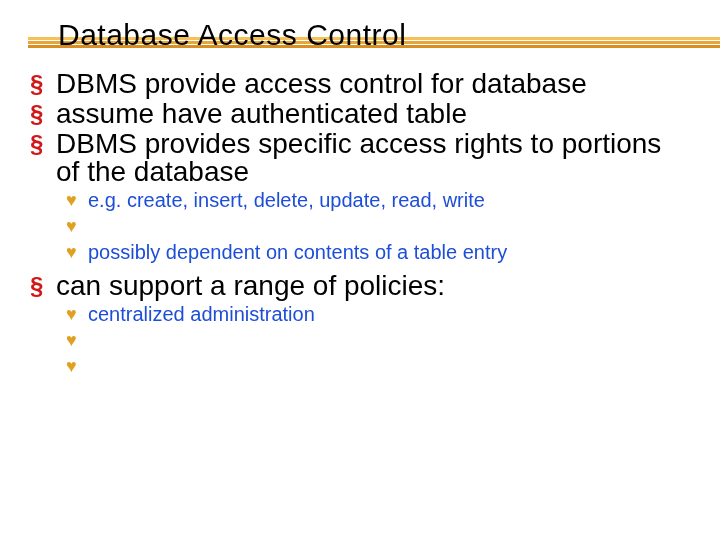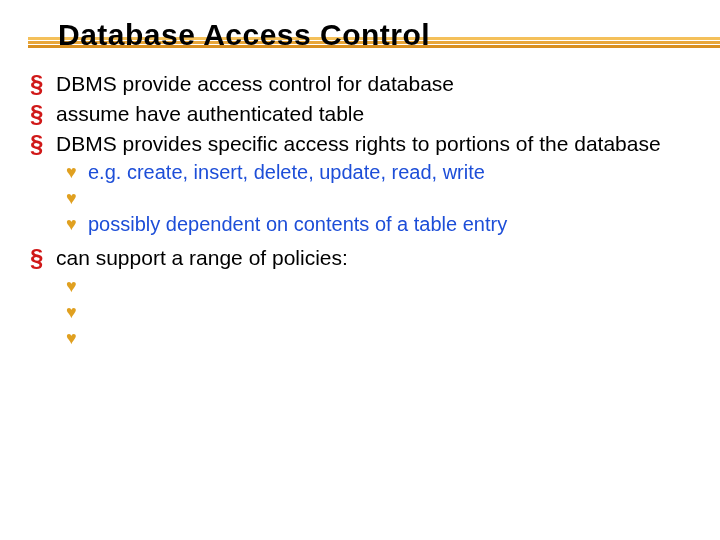--- a/index.html
+++ b/index.html
@@ -1,29 +1,29 @@
 <!DOCTYPE html>
 <html><head>
 <meta charset="utf-8">
 <style>
   * { margin: 0; padding: 0; box-sizing: border-box; }
   html, body { width: 720px; height: 540px; background: #ffffff; font-family: Arial, Helvetica, sans-serif; overflow: hidden; }
   .slide { width: 720px; height: 540px; position: relative; padding: 18px 28px 20px 28px; }
   .title-block { position: relative; margin-left: 30px; margin-bottom: 18px; }
-  .title { font-family: "Arial Black", Arial, sans-serif; font-weight: 700; font-size: 30px; color: #000; letter-spacing: 0.5px; position: relative; z-index: 2; }
+  .title { font-family: "Arial Black", Arial, sans-serif; font-weight: 400; font-size: 30px; color: #000; letter-spacing: 0.5px; position: relative; z-index: 2; }
   .underline { position: absolute; left: -30px; right: -28px; bottom: 3px; height: 12px; z-index: 1; }
   .underline .bar { position: absolute; left: 0; right: 0; height: 3px; }
   .underline .b1 { top: 0; background: #f4c05a; }
   .underline .b2 { top: 4px; background: #e8a63a; }
   .underline .b3 { top: 8px; background: #d98f1f; }
 
   .content { padding-left: 2px; }
   .lvl1 { display: flex; align-items: flex-start; margin: 2px 0 2px 0; }
   .lvl1 .bullet { color: #d01818; font-size: 24px; line-height: 28px; min-width: 26px; text-align: left; font-weight: bold; }
-  .lvl1 .text { font-size: 21px; line-height: 28px; color: #000; }
+  .lvl1 .text { font-size: 28px; line-height: 28px; color: #000; }
   .lvl2 { display: flex; align-items: flex-start; margin: 2px 0 2px 36px; }
   .lvl2 .bullet { color: #e0a020; font-size: 18px; line-height: 24px; min-width: 22px; text-align: left; }
   .lvl2 .text { font-size: 20px; line-height: 24px; color: #1d4ed8; }
   .gap { height: 4px; }
 </style>
 </head>
 <body>
 
 <div class="slide">
 
@@ -67,20 +67,21 @@
 
     <div class="gap"></div>
 
     <div class="lvl1">
       <span class="bullet">§</span>
       <span class="text">can support a range of policies:</span>
     </div>
 
     <div class="lvl2">
       <span class="bullet">♥</span>
+      <span class="text">centralized administration</span>
     </div>
     <div class="lvl2">
       <span class="bullet">♥</span>
     </div>
     <div class="lvl2">
       <span class="bullet">♥</span>
     </div>
 
   </div>
 

